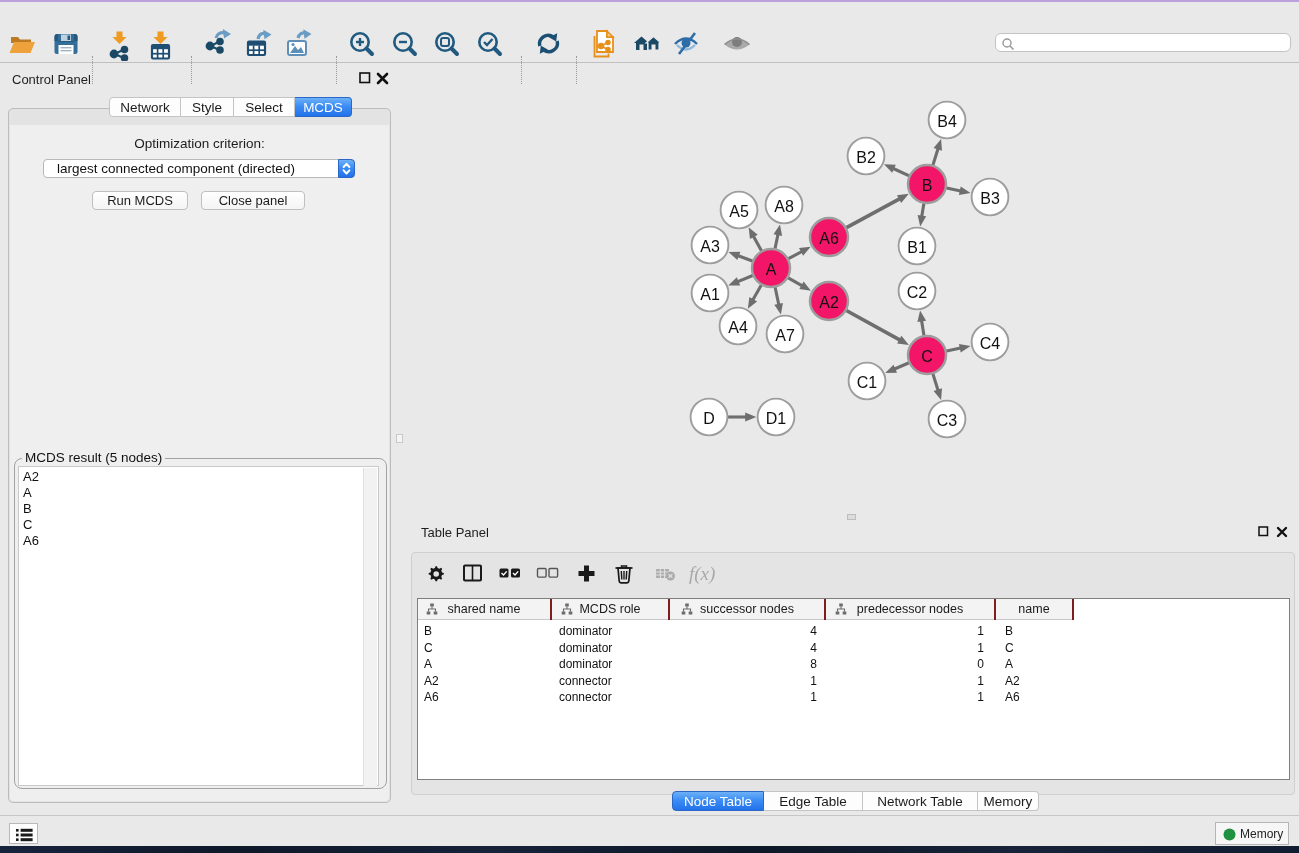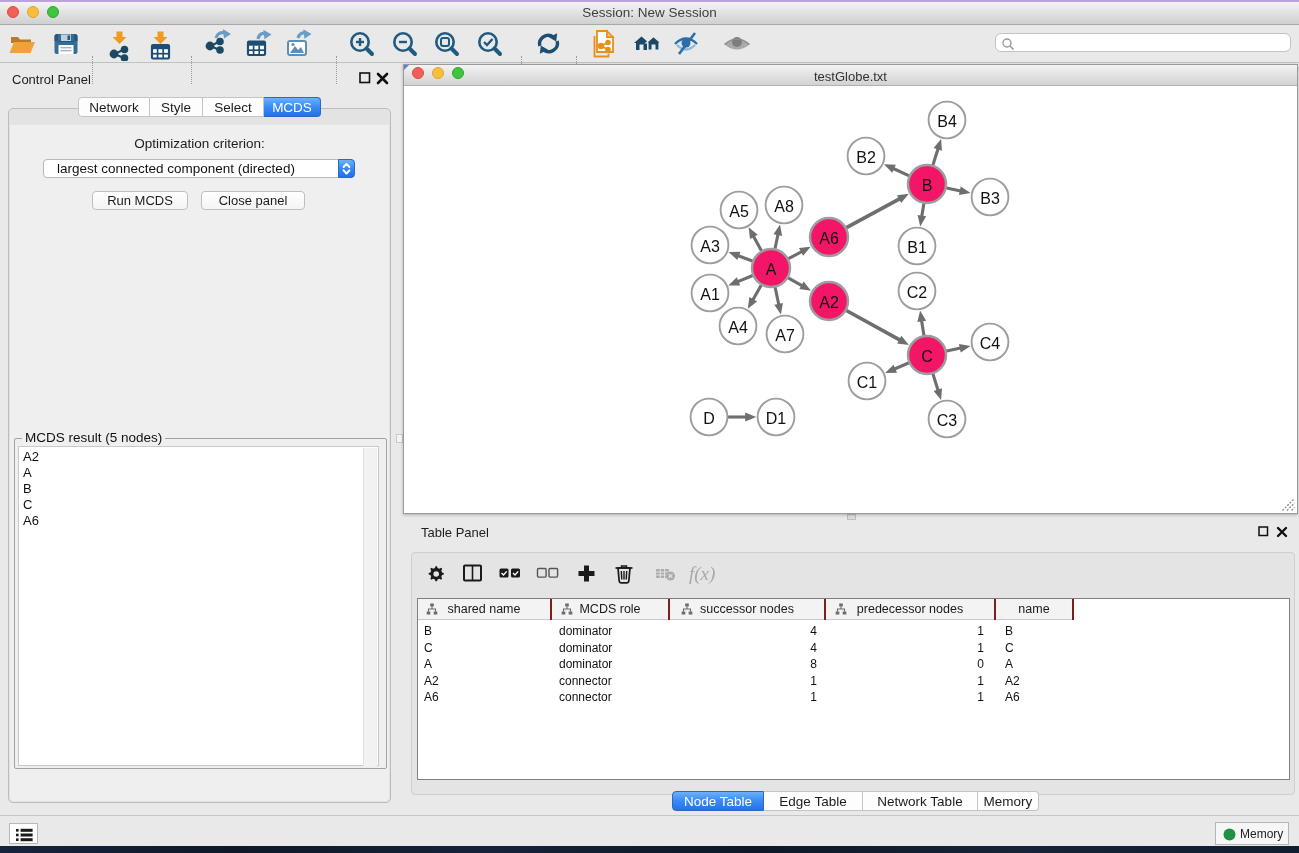--- a/index.html
+++ b/index.html
@@ -24,21 +24,21 @@
 .tab { height:20px; font-size:13.5px; color:#1c1c1c; text-align:center; line-height:20px; background:#fdfdfd; border:1px solid #c4c4c4; border-left:none; }
 .tab.first { border-left:1px solid #c4c4c4; border-radius:4px 0 0 4px; }
 .tab.last { border-radius:0 4px 4px 0; }
 .tab.sel { background:linear-gradient(#6db1f7,#3d8df5 45%,#2172ea); color:#fff; border-color:#2a67c6; }
 #opt-label { left:8px; top:136px; width:383px; text-align:center; font-size:13.5px; color:#1c1c1c; }
 #dropdown { left:43px; top:159px; width:312px; height:19px; background:#fff; border:1px solid #b8b8b8; border-radius:4px; }
 #dd-text { position:absolute; left:13px; top:1px; font-size:13.5px; color:#111; }
 #dd-btn { position:absolute; right:-1px; top:-1px; width:17px; height:19px; border-radius:0 4px 4px 0; background:linear-gradient(#6db1f7,#3b8cf5 45%,#2070ea); border:1px solid #2a67c6; }
 .btn { position:absolute; height:19px; background:linear-gradient(#ffffff,#f4f4f4); border:1px solid #bfbfbf; border-radius:4px; font-size:13px; color:#1c1c1c; text-align:center; line-height:17px; }
 
-#mcds-group { left:14px; top:438px; width:373px; height:331px; border:1px solid #a2a2a2; border-radius:2px; }
+#mcds-group { left:14px; top:458px; width:373px; height:331px; border:1px solid #a2a2a2; border-radius:8px; }
 #mcds-legend { position:absolute; left:7px; top:-9px; background:#efefef; font-size:13.5px; color:#111; padding:0 3px; }
 #mcds-list { position:absolute; left:3px; top:7px; width:361px; height:320px; background:#fff; border:1px solid #c9c9c9; }
 #mcds-scroll { position:absolute; right:1px; top:1px; width:14px; height:318px; background:#f2f2f2; border-left:1px solid #e0e0e0; }
 .mitem { position:absolute; left:4px; font-size:13px; color:#111; }
 
 #netwin { left:403px; top:64px; width:895px; height:450px; background:#fff; border:1px solid #9a9a9a; box-shadow:0 1px 3px rgba(0,0,0,0.25); }
 #nw-title { position:absolute; left:0; top:0; width:100%; height:21px; background:linear-gradient(#f3f3f3,#dcdcdc 70%,#d2d2d2); border-bottom:1px solid #b2b2b2; }
 #nw-text { position:absolute; top:4px; width:100%; text-align:center; font-size:13px; color:#333; }
 
 #tp-title { left:421px; top:525px; font-size:13px; color:#1e1e1e; }
@@ -47,26 +47,20 @@
 #tbl-head { position:absolute; left:0; top:0; width:655px; height:21px; background:#f3f3f3; border-bottom:1px solid #c9c9c9; }
 .th { position:absolute; top:0; height:21px; border-right:2px solid #7f1d1d; font-size:12.5px; color:#1a1a1a; text-align:center; line-height:21px; }
 .td { position:absolute; font-size:12px; color:#111; }
 
 #statusline { left:0; top:815px; width:1299px; height:1px; background:#c6c6c6; }
 #listbtn { left:9px; top:823px; width:29px; height:21px; background:#fdfdfd; border:1px solid #b9b9b9; }
 #membtn { left:1215px; top:822px; width:74px; height:23px; background:#f6f6f6; border:1px solid #b5b5b5; font-size:12px; color:#222; }
 </style></head><body>
 <div id="stage">
 <div class="abs" id="topstrip"></div>
-<div class="abs" id="titlebar">
-  <div class="tl" style="left:7px;background:#f35e56;border:1px solid #dd4a42;"></div>
-  <div class="tl" style="left:27px;background:#f7be3d;border:1px solid #dfa62b;"></div>
-  <div class="tl" style="left:47px;background:#3fc53f;border:1px solid #2fa52f;"></div>
-  <div id="title-text">Session: New Session</div>
-</div>
 <div class="abs" id="toolbar">
   <svg class="abs" style="left:7px;top:3px" width="30" height="32" viewBox="0 0 30 32">
     <path d="M4 8 L11 8 L13 10.5 L24 10.5 L24 14 L4 14 Z" fill="#bc7a22"></path>
     <path d="M7 13 L28 13 L23.5 24 L2.5 24 Z" fill="#efa23b"></path>
   </svg>
   <svg class="abs" style="left:51px;top:3px" width="30" height="32" viewBox="0 0 30 32">
     <rect x="3.5" y="5" width="23" height="20" rx="2.5" fill="#336e99"></rect>
     <path d="M3.5 8 q0-3 3-3 L7 5 L7 13 L23 13 L23 5 L23.5 5 q3 0 3 3 L26.5 12 L3.5 12 Z" fill="#27577b"></path>
     <rect x="10" y="5.5" width="10" height="6.5" fill="#bcd2e2"></rect>
     <rect x="16.5" y="6.5" width="2.6" height="4.5" fill="#27577b"></rect>
@@ -199,21 +193,21 @@
 <div class="abs" id="cp-title">Control Panel</div>
 <svg class="abs" style="left:359px;top:72px" width="12" height="12" viewBox="0 0 12 12">
       <rect x="1" y="1" width="9.5" height="9.5" fill="none" stroke="#111" stroke-width="1.6"></rect>
     </svg>
 <svg class="abs" style="left:376px;top:72px" width="13" height="13" viewBox="0 0 13 13">
       <path d="M2 2 L11 11 M11 2 L2 11" stroke="#111" stroke-width="2.6" stroke-linecap="round"></path>
     </svg>
 <div class="abs" id="cp-outer"></div>
 <div class="abs" id="cp-inner"></div>
 <div class="tabbar" style="left:78px;top:97px;">
-  <div class="tab first" style="width:72px;">Network</div>
+  <div class="tab first" style="width:72px;margin-left:31px;">Network</div>
   <div class="tab" style="width:53px;">Style</div>
   <div class="tab" style="width:61px;">Select</div>
   <div class="tab sel last" style="width:57px;">MCDS</div>
 </div>
 <div class="abs" id="dropdown">
   <div id="dd-text">largest connected component (directed)</div>
   <div id="dd-btn">
     <svg width="15" height="17" viewBox="0 0 15 17" style="position:absolute;left:0;top:0">
       <path d="M4.6 7 L7.5 3.8 L10.4 7" fill="none" stroke="#fff" stroke-width="2" stroke-linecap="round" stroke-linejoin="round"></path>
       <path d="M4.6 10.3 L7.5 13.5 L10.4 10.3" fill="none" stroke="#fff" stroke-width="2" stroke-linecap="round" stroke-linejoin="round"></path>
@@ -231,38 +225,20 @@
     <div class="mitem" style="top:34px;">B</div>
     <div class="mitem" style="top:50px;">C</div>
     <div class="mitem" style="top:66px;">A6</div>
     <div id="mcds-scroll"></div>
   </div>
 </div>
 
 <div class="abs" style="left:396px;top:434px;width:7px;height:9px;background:#f4f4f4;border:1px solid #c9c9c9;"></div>
 <div class="abs" style="left:847px;top:514px;width:9px;height:6px;background:#dcdcdc;border:1px solid #bdbdbd;"></div>
 
-<div class="abs" id="netwin">
-  <div id="nw-title">
-    <div class="tl" style="left:8px;top:1.5px;background:#f35e56;border:1px solid #dd4a42;"></div>
-    <div class="tl" style="left:28px;top:1.5px;background:#f7be3d;border:1px solid #dfa62b;"></div>
-    <div class="tl" style="left:48px;top:1.5px;background:#3fc53f;border:1px solid #2fa52f;"></div>
-    <div id="nw-text">testGlobe.txt</div>
-  </div>
-  <svg style="position:absolute;left:0;top:0" width="5" height="5" viewBox="0 0 5 5">
-        <path d="M0 0 L5 0 L0 5 Z" fill="#4a76d8" opacity="0.9"></path>
-      </svg>
-  <svg style="position:absolute;right:2px;bottom:2px" width="13" height="13" viewBox="0 0 13 13">
-    <g stroke="#8a8a8a" stroke-width="1.3" stroke-dasharray="2 1.4">
-      <line x1="0.5" y1="12.5" x2="12.5" y2="0.5"></line>
-      <line x1="5" y1="12.5" x2="12.5" y2="5"></line>
-      <line x1="9.5" y1="12.5" x2="12.5" y2="9.5"></line>
-    </g>
-  </svg>
-</div>
 <svg class="abs" style="left:404px;top:85px" width="893" height="428" viewBox="404 85 893 428" font-family="Liberation Sans, sans-serif">
 <line x1="762.4" y1="252.5" x2="752.9" y2="235.2" stroke="#6e6e6e" stroke-width="3.1"></line>
 <polygon points="748.6,227.3 757.7,234.8 750.0,239.1" fill="#6e6e6e"></polygon>
 <line x1="774.6" y1="250.7" x2="778.2" y2="233.2" stroke="#6e6e6e" stroke-width="3.1"></line>
 <polygon points="780.0,224.4 782.1,236.1 773.5,234.3" fill="#6e6e6e"></polygon>
 <line x1="754.4" y1="261.8" x2="736.9" y2="255.2" stroke="#6e6e6e" stroke-width="3.1"></line>
 <polygon points="728.5,252.0 740.4,251.7 737.3,260.0" fill="#6e6e6e"></polygon>
 <line x1="754.6" y1="274.7" x2="736.6" y2="282.1" stroke="#6e6e6e" stroke-width="3.1"></line>
 <polygon points="728.3,285.5 736.8,277.2 740.2,285.4" fill="#6e6e6e"></polygon>
 <line x1="762.2" y1="283.4" x2="752.2" y2="301.0" stroke="#6e6e6e" stroke-width="3.1"></line>

